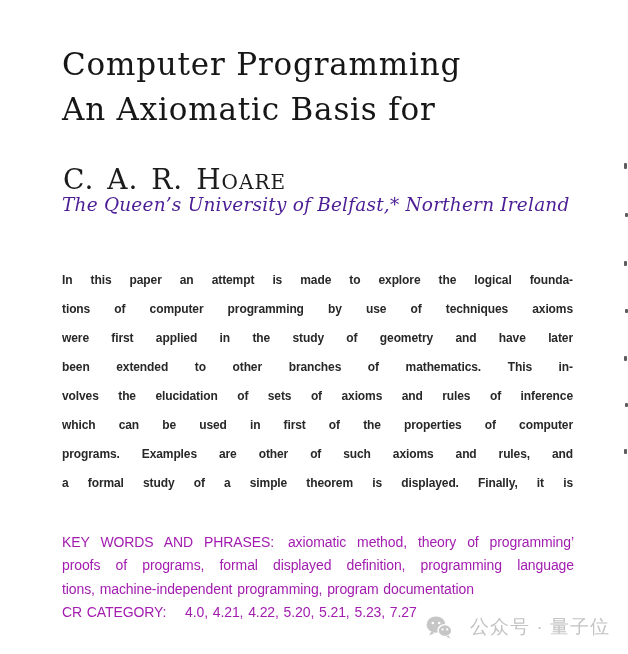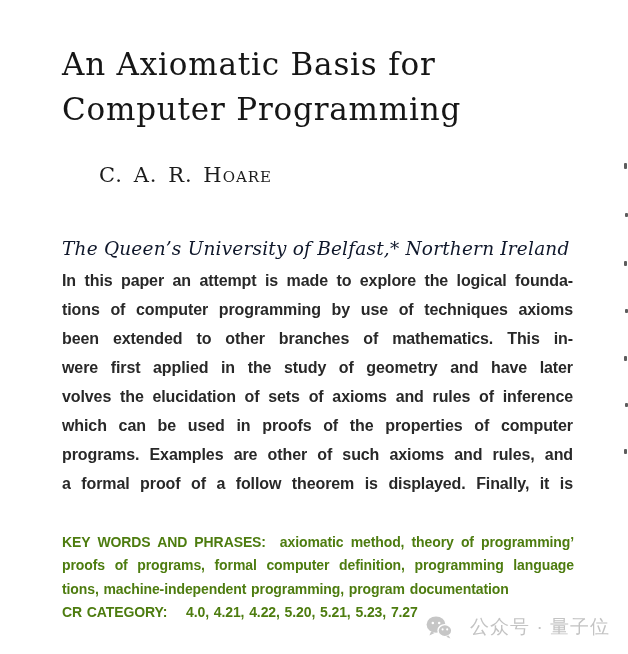--- a/index.html
+++ b/index.html
@@ -25,62 +25,60 @@
     white-space: nowrap;
   }
 
   
   .author {
     position: absolute;
     left: 63px;
     top: 163px;
     color: #1c1c1c;
     font-family: "DejaVu Serif", serif;
-    font-size: 21px;
+    font-size: 28px;
     font-variant: small-caps;
     letter-spacing: 1px;
     word-spacing: 3px;
     white-space: nowrap;
-    margin-left: 36px;
   }
   .affiliation {
     position: absolute;
     left: 62px;
     top: 194px;
-    color: #0f172a;
+    color: #4c1d95;
     font-family: "DejaVu Serif", serif;
     font-style: italic;
     font-size: 18.5px;
     letter-spacing: 0.2px;
     white-space: nowrap;
-    margin-top: 44px;
   }
 
   
   .abstract {
     position: absolute;
     left: 62px;
     top: 266px;
     width: 511px;
     color: #282828;
     font-weight: 700;
-    font-size: 16px;
+    font-size: 12px;
     letter-spacing: -0.1px;
     word-spacing: 1px;
   }
   .aline { height: 29px; line-height: 29px; overflow: hidden; }
 
   
   .keywords {
     position: absolute;
     left: 62px;
     top: 531px;
     width: 512px;
-    color: #4d7c0f;
-    font-weight: 700;
+    color: #a21caf;
+    font-weight: 400;
     font-size: 14px;
     letter-spacing: -0.1px;
     word-spacing: 1px;
   }
   .kline { height: 23.4px; line-height: 23.4px; overflow: hidden; }
 
   .just { text-align: justify; text-align-last: justify; }
 
   
   .watermark {
@@ -111,41 +109,41 @@
   .a5 { left: 624px; top: 356px; height: 5px; }
   .a6 { left: 625px; top: 403px; height: 4px; }
   .a7 { left: 624px; top: 449px; height: 5px; }
 </style>
 </head>
 <body>
 
 <div class="page">
 
   <header class="title">
+    <div>Computer Programming</div>
     <div>An Axiomatic Basis for</div>
-    <div>Computer Programming</div>
   </header>
 
   <div class="author">C. A. R. Hoare</div>
   <div class="affiliation">The Queen’s University of Belfast,* Northern Ireland</div>
 
   <section class="abstract">
     <div class="aline just">In this paper an attempt is made to explore the logical founda-</div>
     <div class="aline just">tions of computer programming by use of techniques axioms</div>
+    <div class="aline just">were first applied in the study of geometry and have later</div>
     <div class="aline just">been extended to other branches of mathematics. This in-</div>
-    <div class="aline just">were first applied in the study of geometry and have later</div>
     <div class="aline just">volves the elucidation of sets of axioms and rules of inference</div>
-    <div class="aline just">which can be used in proofs of the properties of computer</div>
+    <div class="aline just">which can be used in first of the properties of computer</div>
     <div class="aline just">programs. Examples are other of such axioms and rules, and</div>
-    <div class="aline just">a formal proof of a follow theorem is displayed. Finally, it is</div>
+    <div class="aline just">a formal study of a simple theorem is displayed. Finally, it is</div>
   </section>
 
   <section class="keywords">
     <div class="kline just">KEY WORDS AND PHRASES: axiomatic method, theory of programming’</div>
-    <div class="kline just">proofs of programs, formal computer definition, programming language</div>
+    <div class="kline just">proofs of programs, formal displayed definition, programming language</div>
     <div class="kline">tions, machine-independent programming, program documentation</div>
     <div class="kline">CR CATEGORY:  4.0, 4.21, 4.22, 5.20, 5.21, 5.23, 7.27</div>
   </section>
 
   <span class="artifact a1"></span>
   <span class="artifact a2"></span>
   <span class="artifact a3"></span>
   <span class="artifact a4"></span>
   <span class="artifact a5"></span>
   <span class="artifact a6"></span>

